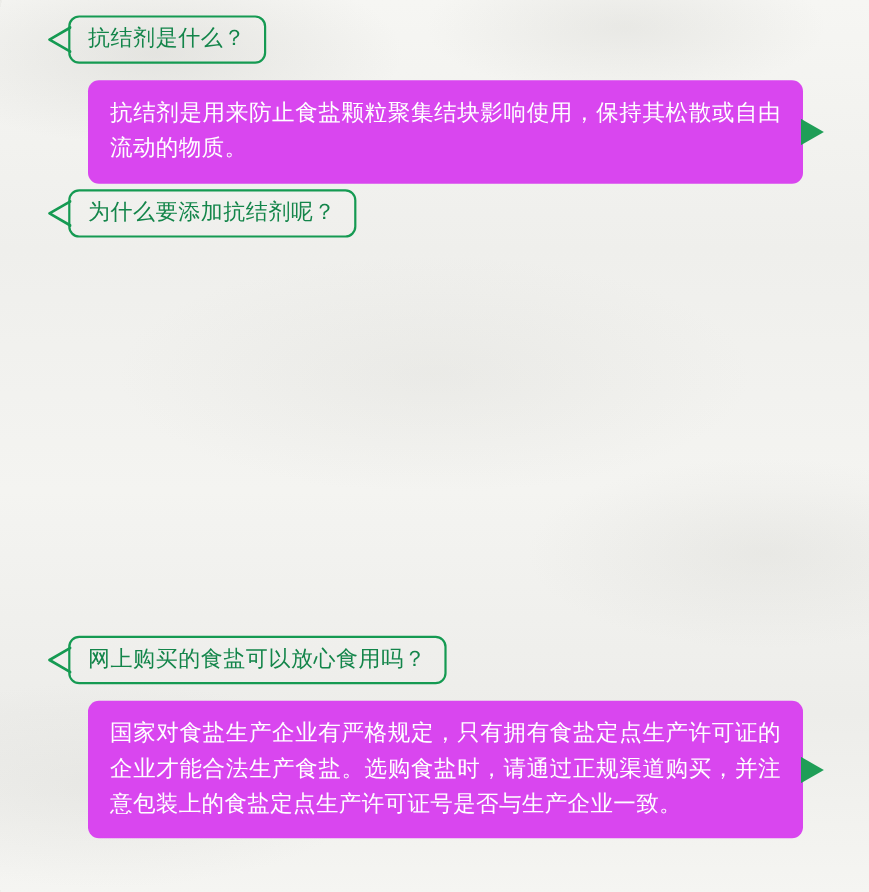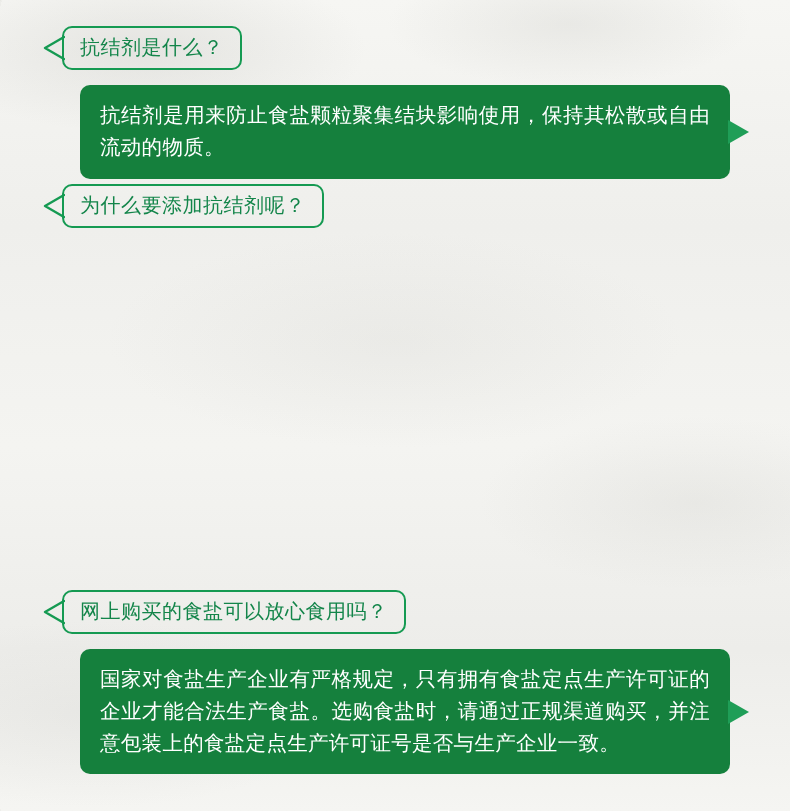--- a/index.html
+++ b/index.html
@@ -33,21 +33,20 @@
     background:
       linear-gradient(105deg, rgba(180,180,175,0.10) 0 2px, rgba(255,255,255,0) 2px 60px),
       linear-gradient(75deg, rgba(175,175,170,0.08) 0 1px, rgba(255,255,255,0) 1px 95px),
       linear-gradient(125deg, rgba(185,185,180,0.07) 0 1px, rgba(255,255,255,0) 1px 130px);
     opacity: .9;
   }
   .page {
     position: relative;
     width: 790px;
     height: 660px;
-    margin-top: 12px;
   }
   .qa-block {
     position: absolute;
     left: 0;
     width: 790px;
   }
 
   
   .question {
     position: relative;
@@ -71,21 +70,21 @@
     width: 22px;
     height: 26px;
     display: block;
   }
 
   
   .answer {
     position: relative;
     margin-left: 80px;
     margin-right: 60px;
-    background: #15803d;
+    background: #d946ef;
     border-radius: 10px;
     padding: 14px 20px 16px 20px;
     color: #ffffff;
     font-size: 20.5px;
     line-height: 1.55;
     letter-spacing: .3px;
     text-align: justify;
   }
   .answer .tail-r {
     position: absolute;

